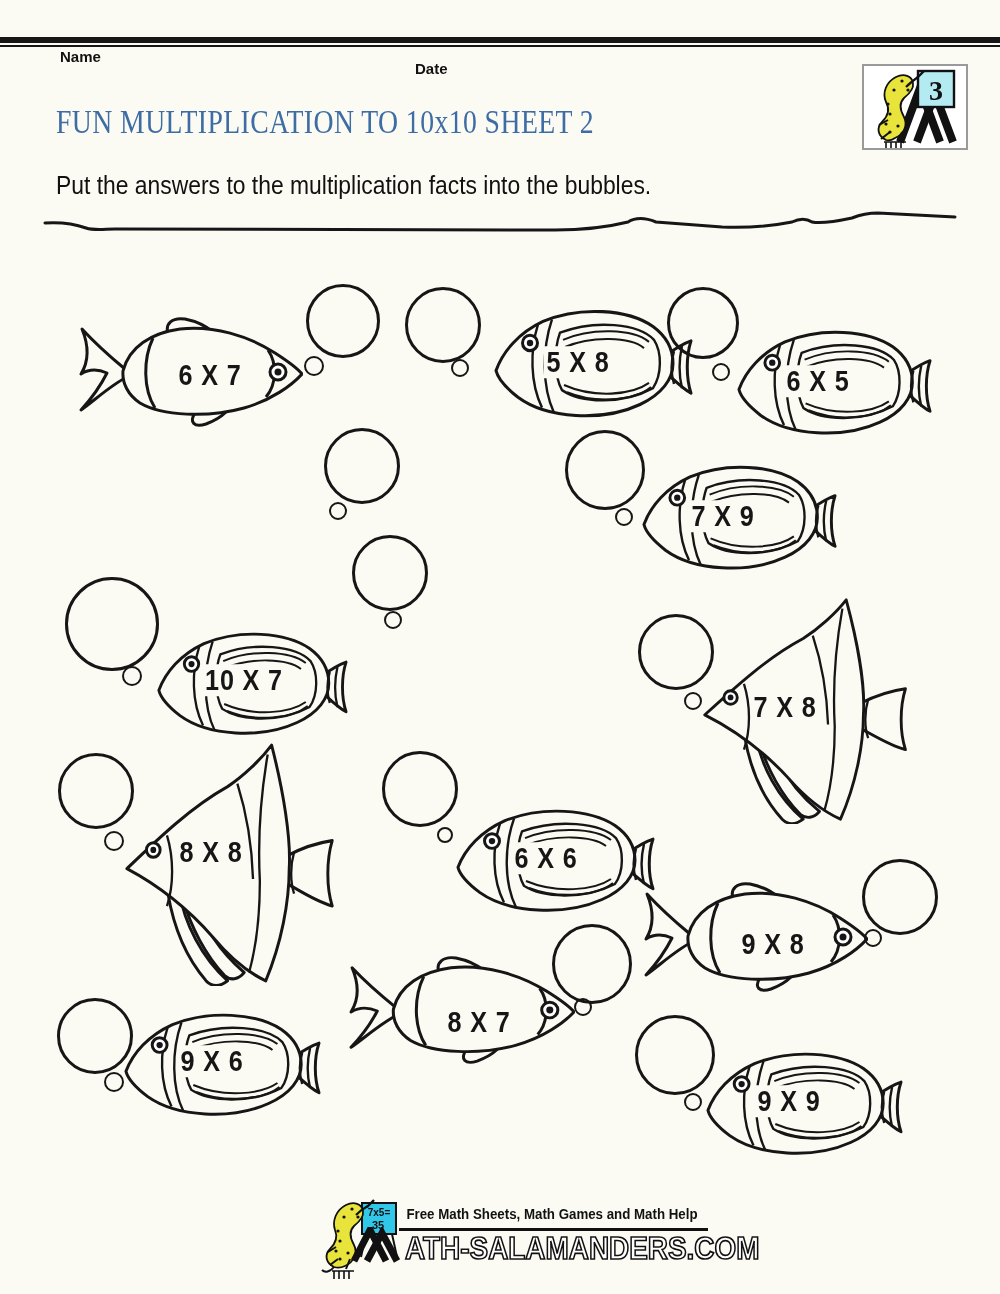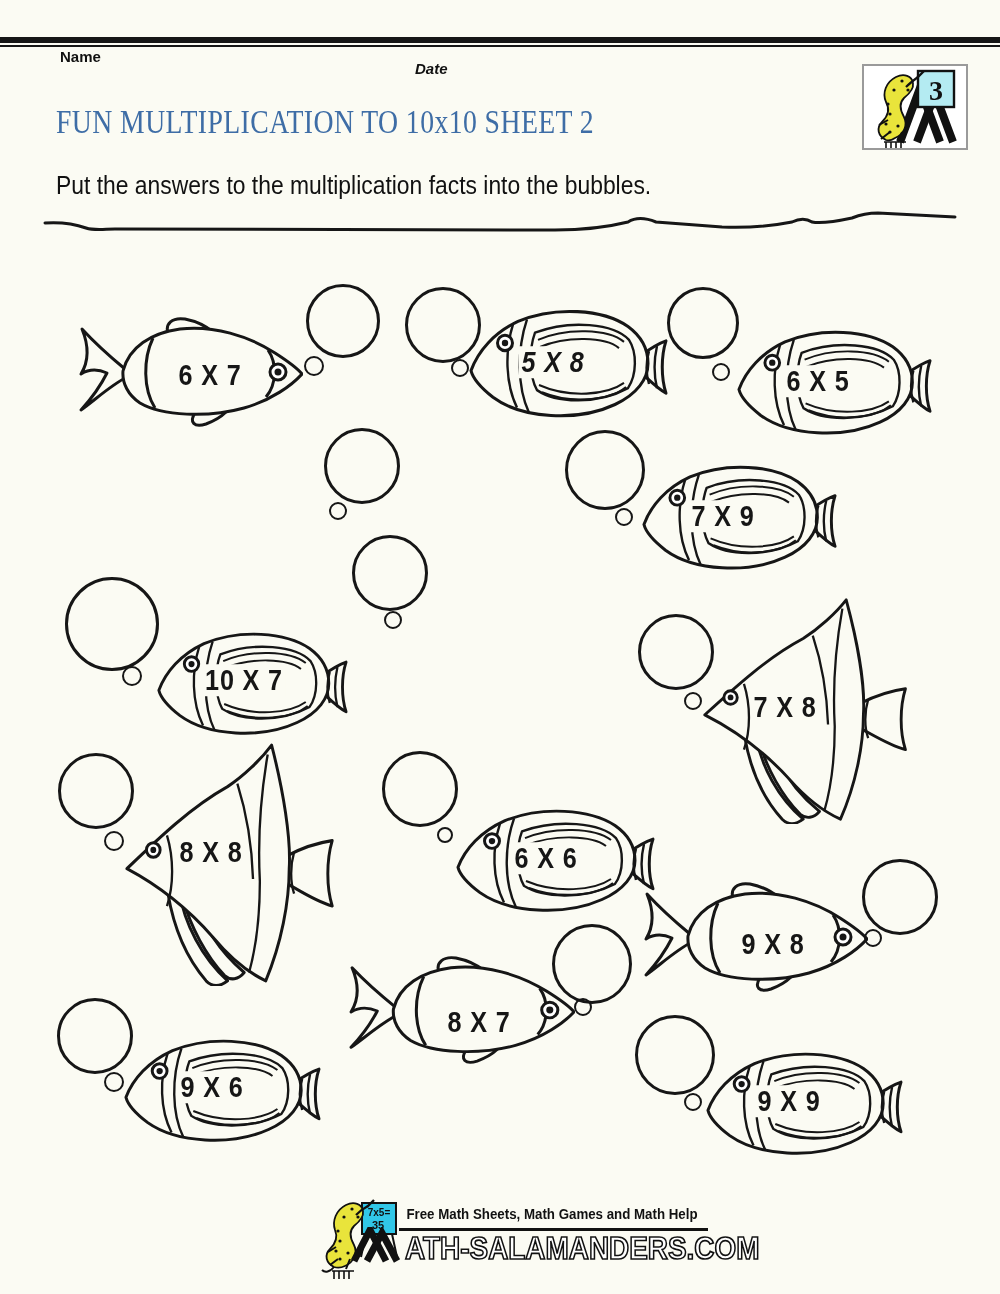--- a/index.html
+++ b/index.html
@@ -1,21 +1,21 @@
 <!DOCTYPE html>
 <html style="--page-bg: #fbfbf3; --ink: #161616; --title-blue: #3e6da6; --salamander-yellow: #e9e43b; --board-cyan: #31c7e8; --logo-card-cyan: #b4ebf2;"><head>
 <meta charset="utf-8">
 <style>
   html,body{margin:0;padding:0;}
   .page{position:relative;width:1000px;height:1294px;background:var(--page-bg,#fbfbf3);
         font-family:"Liberation Sans",sans-serif;overflow:hidden;}
   .topline-thick{position:absolute;left:0;top:37px;width:1000px;height:6px;background:var(--ink,#161616);}
   .topline-thin{position:absolute;left:0;top:45px;width:1000px;height:2px;background:var(--ink,#161616);}
   .name-label{position:absolute;left:60px;top:48px;font-size:15px;font-weight:600;color:#111;}
-  .date-label{position:absolute;left:415px;top:60px;font-size:15px;font-weight:600;color:#111;font-style:italic;}
+  .date-label{position:absolute;left:415px;top:60px;font-size:15px;font-weight:600;color:#111;}
   .title{position:absolute;left:56px;top:104px;font-family:"Liberation Serif",serif;font-size:33px;
          font-weight:500;color:var(--title-blue,#3e6da6);transform:scaleX(.84);transform-origin:left top;
          white-space:nowrap;letter-spacing:.5px;}
   .instruction{position:absolute;left:56px;top:170px;font-size:26px;font-weight:500;color:#111;
          transform:scaleX(.88);transform-origin:left top;white-space:nowrap;}
   .logo-box{position:absolute;left:862px;top:64px;width:106px;height:86px;background:#fff;
          border:2px solid #9a9a9a;box-sizing:border-box;}
   .scene{position:absolute;left:0;top:0;width:1000px;height:1294px;margin-top:34px;}
   .fish{position:absolute;}
   .fish-art{position:absolute;left:0;top:0;}
@@ -120,21 +120,21 @@
     <path d="M45,18 C60,17 72,18 86,23 C95,26 105,24 115,24 L555,25 C585,25 608,22 628,17 C636,12 646,13 656,17 L722,22 C748,23 772,21 792,17 C800,13 806,13 812,17 C822,19 838,16 852,13 C862,9 870,8 878,8 L955,12" fill="none" stroke="#161616" stroke-width="3" stroke-linecap="round"></path>
   </svg>
 
   <div class="scene" id="scene">
       <div class="fish" style="left: 75px; top: 283px; width: 228px; height: 112px;">
         <svg class="fish-art" viewBox="0 0 228 112" preserveAspectRatio="none" width="228" height="112">
           <use href="#g-minnow"></use>
         </svg>
         <div class="fact" style="left:135px;top:58px;">6 X 7</div>
       </div>
-      <div class="fish" style="left: 468px; top: 272px; width: 200px; height: 118px; font-style: italic;">
+      <div class="fish" style="left: 493px; top: 272px; width: 200px; height: 118px;">
         <svg class="fish-art" viewBox="0 0 200 115" preserveAspectRatio="none" width="200" height="118">
           <use href="#g-butterfly"></use>
         </svg>
         <div class="fact" style="left:85px;top:56px;">5 X 8</div>
       </div>
       <div class="fish" style="left: 736px; top: 293px; width: 196px; height: 114px; text-align: right;">
         <svg class="fish-art" viewBox="0 0 200 115" preserveAspectRatio="none" width="196" height="114">
           <use href="#g-butterfly"></use>
         </svg>
         <div class="fact" style="left:82px;top:54px;">6 X 5</div>
@@ -174,21 +174,21 @@
           <use href="#g-minnow"></use>
         </svg>
         <div class="fact" style="left:133px;top:62px;">9 X 8</div>
       </div>
       <div class="fish" style="left: 345px; top: 922px; width: 230px; height: 110px;">
         <svg class="fish-art" viewBox="0 0 228 112" preserveAspectRatio="none" width="230" height="110">
           <use href="#g-minnow"></use>
         </svg>
         <div class="fact" style="left:134px;top:66px;">8 X 7</div>
       </div>
-      <div class="fish" style="left: 123px; top: 1002px; width: 198px; height: 112px;">
+      <div class="fish" style="left: 123px; top: 976px; width: 198px; height: 112px;">
         <svg class="fish-art" viewBox="0 0 200 115" preserveAspectRatio="none" width="198" height="112">
           <use href="#g-butterfly"></use>
         </svg>
         <div class="fact" style="left:89px;top:51px;">9 X 6</div>
       </div>
       <div class="fish" style="left: 705px; top: 1015px; width: 198px; height: 112px;">
         <svg class="fish-art" viewBox="0 0 200 115" preserveAspectRatio="none" width="198" height="112">
           <use href="#g-butterfly"></use>
         </svg>
         <div class="fact" style="left:84px;top:52px;">9 X 9</div>

